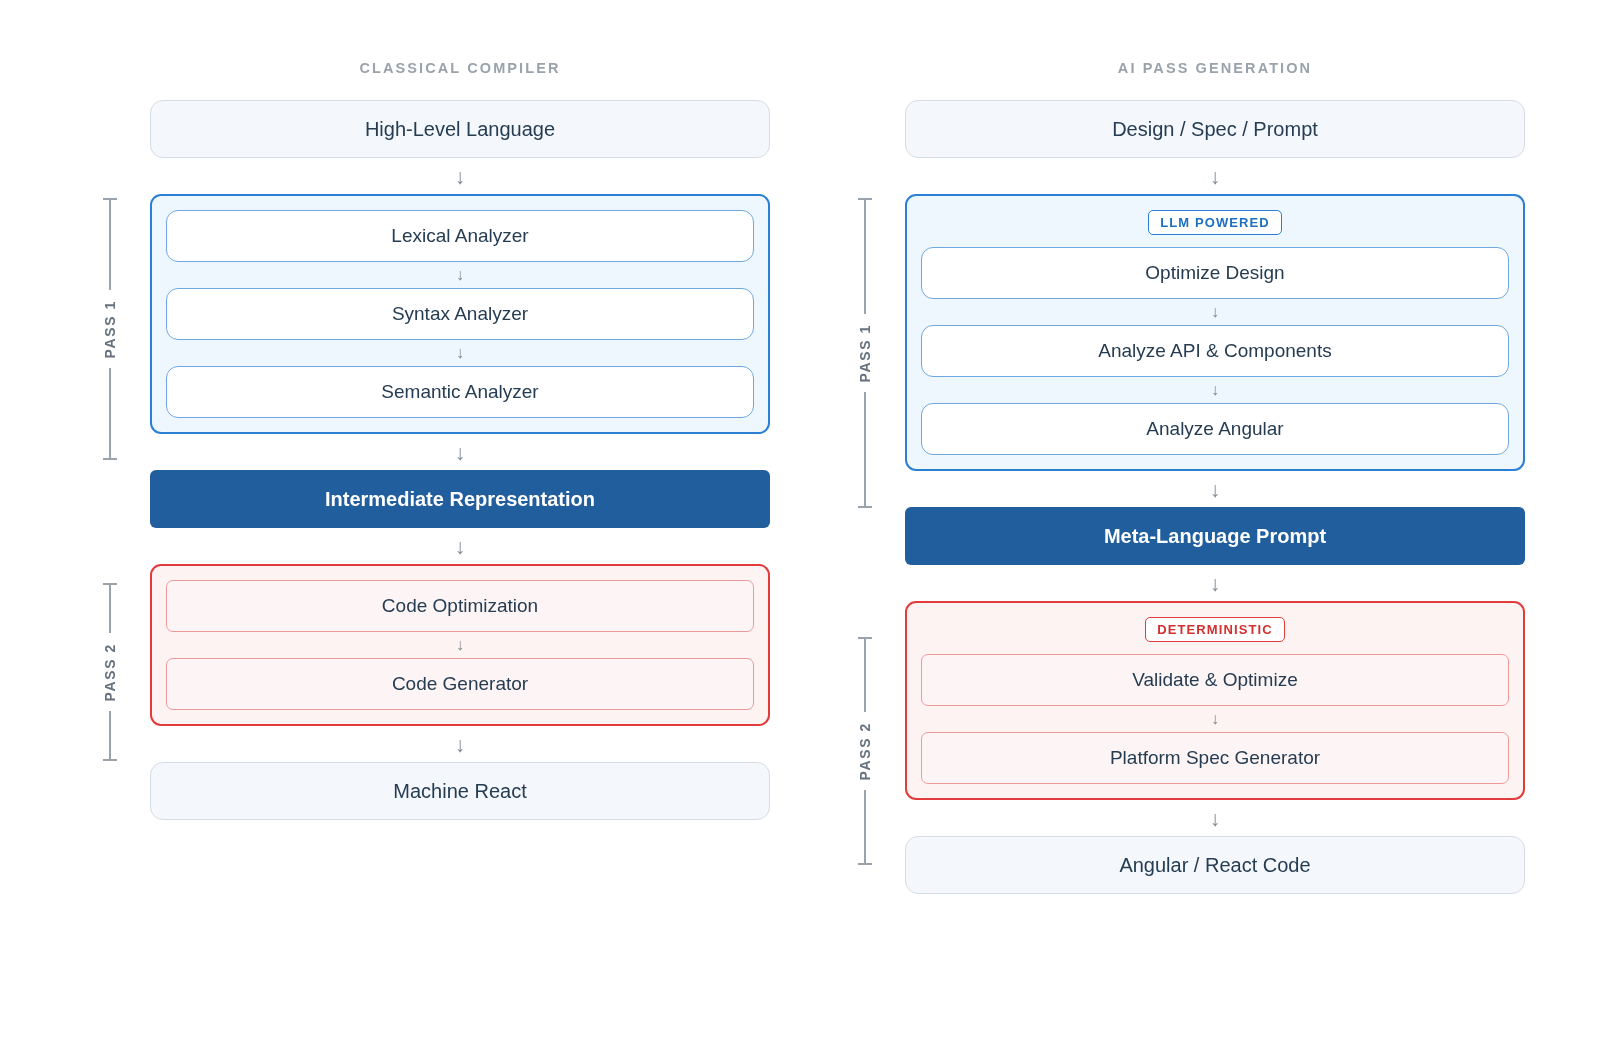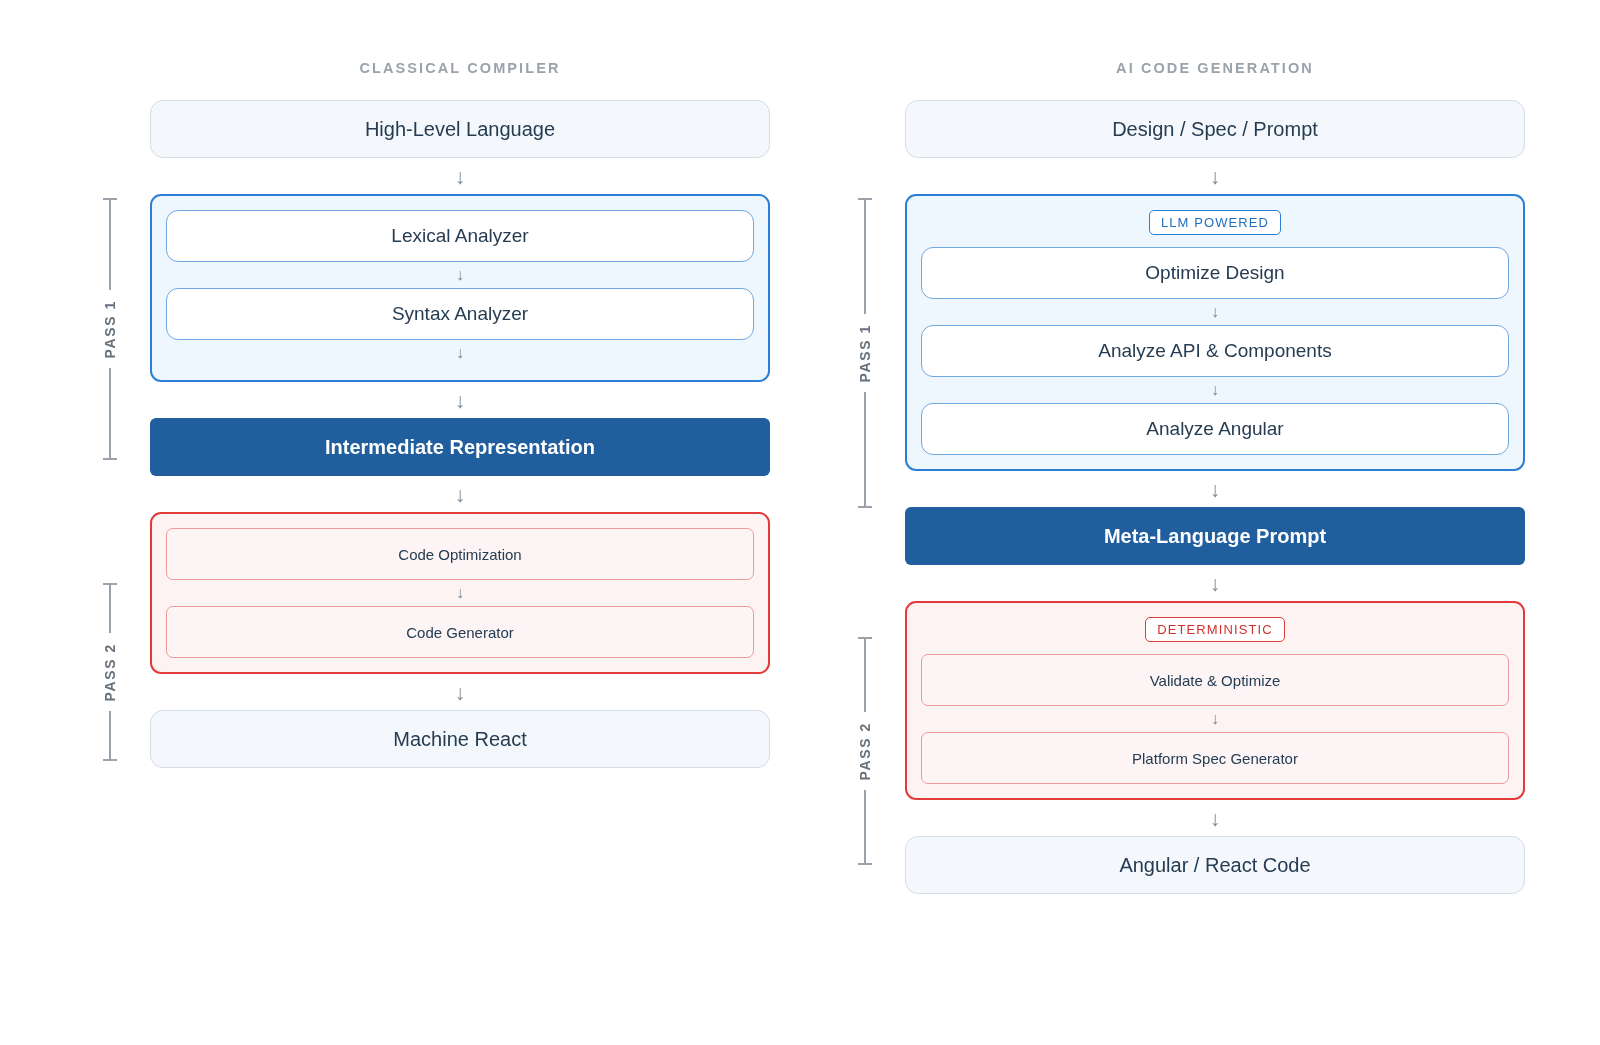--- a/index.html
+++ b/index.html
@@ -111,21 +111,21 @@
   .step-red {
     box-sizing: border-box;
     width: 100%;
     height: 52px;
     border: 1.4px solid #ef9a9a;
     border-radius: 7px;
     background: #fdf5f5;
     display: flex;
     align-items: center;
     justify-content: center;
-    font-size: 15px;
+    font-size: 19px;
     color: #253c52;
   }
 
   
   .arrow {
     display: flex;
     align-items: center;
     justify-content: center;
     color: #7d8a95;
     font-size: 19px;
@@ -137,21 +137,21 @@
   
   .pill-row {
     display: flex;
     justify-content: center;
     margin-bottom: 12px;
   }
   .pill {
     box-sizing: border-box;
     border-radius: 5px;
     font-size: 13px;
-    font-weight: normal;
+    font-weight: bold;
     letter-spacing: 1.1px;
     padding: 4px 11px;
   }
   .pill-blue {
     border: 1.5px solid #2b7fd4;
     color: #1d6fc0;
     background: #ffffff;
   }
   .pill-red {
     border: 1.5px solid #e23b3b;
@@ -219,20 +219,21 @@
 
       <div class="box-plain">High-Level Language</div>
 
       <div class="arrow arrow-outer">↓</div>
 
       <div class="group-blue">
         <div class="step-blue">Lexical Analyzer</div>
         <div class="arrow arrow-inner">↓</div>
         <div class="step-blue">Syntax Analyzer</div>
         <div class="arrow arrow-inner">↓</div>
+        <div class="step-blue">Semantic Analyzer</div>
       </div>
 
       <div class="arrow arrow-outer">↓</div>
 
       <div class="box-solid">Intermediate Representation</div>
 
       <div class="arrow arrow-outer">↓</div>
 
       <div class="group-red">
         <div class="step-red">Code Optimization</div>
@@ -242,21 +243,21 @@
 
       <div class="arrow arrow-outer">↓</div>
 
       <div class="box-plain">Machine React</div>
 
     </div>
   </div>
 
   <div class="column col-right">
 
-    <div class="col-title">AI CODE GENERATION</div>
+    <div class="col-title">AI PASS GENERATION</div>
 
     <div class="pass" style="left: 0px; top: 198px; height: 310px;">
       <div class="cap"></div>
       <div class="line"></div>
       <div class="label">PASS 1</div>
       <div class="line"></div>
       <div class="cap"></div>
     </div>
 
     <div class="pass" style="left: 0px; top: 637px; height: 228px;">

